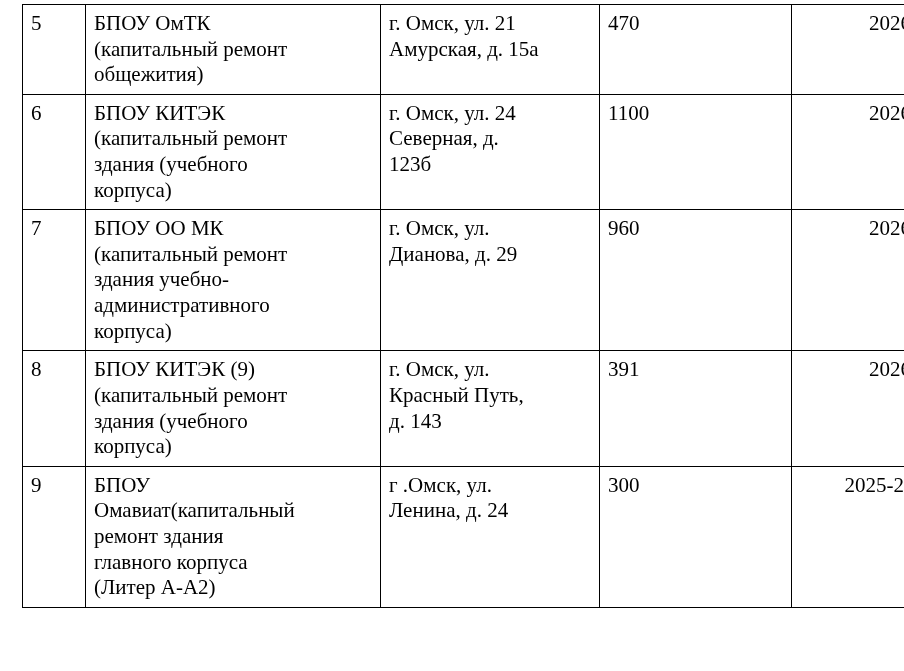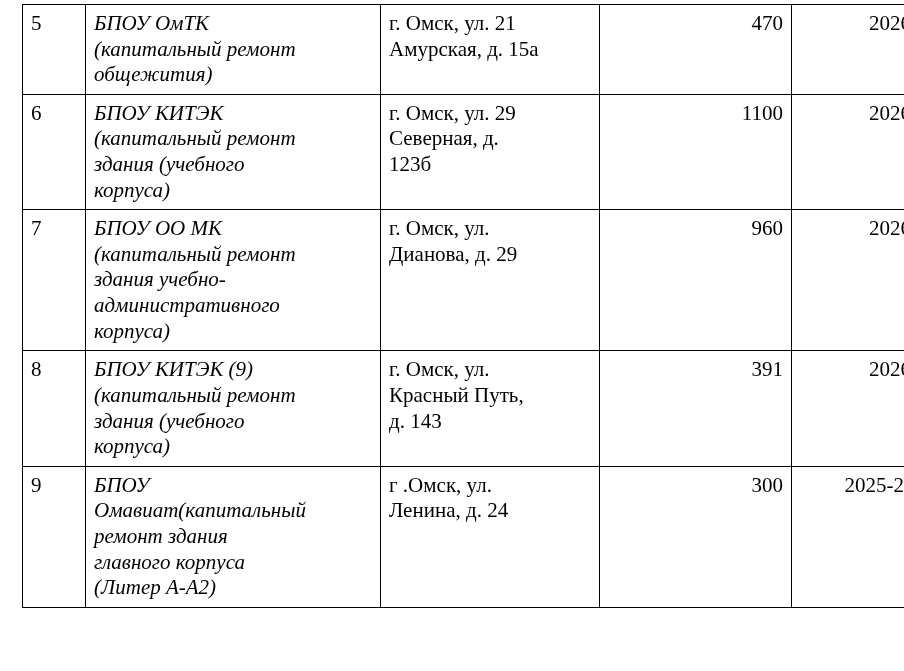--- a/index.html
+++ b/index.html
@@ -36,30 +36,29 @@
   }
   td.col-num {
     width: 46px;
     text-align: left;
     vertical-align: top;
     padding-left: 8px;
   }
   td.col-name {
     width: 278px;
     text-align: left;
-    font-style: italic;
   }
   td.col-addr {
     width: 202px;
     text-align: left;
     vertical-align: middle;
   }
   td.col-qty {
     width: 175px;
-    text-align: right;
+    text-align: left;
     vertical-align: middle;
   }
   td.col-year {
     width: 180px;
     text-align: center;
     vertical-align: middle;
   }
   .cell-text {
     white-space: pre-line;
     display: block;
@@ -95,21 +94,21 @@
         <td class="col-num">
             <span class="cell-text">6</span>
           </td>
         <td class="col-name">
             <span class="cell-text">БПОУ КИТЭК
 (капитальный ремонт
 здания (учебного
 корпуса)</span>
           </td>
         <td class="col-addr">
-            <span class="cell-text">г. Омск, ул. 29
+            <span class="cell-text">г. Омск, ул. 24
 Северная, д.
 123б</span>
           </td>
         <td class="col-qty">
             <span class="cell-text">1100</span>
           </td>
         <td class="col-year">
             <span class="cell-text">2026</span>
           </td>
       </tr>

